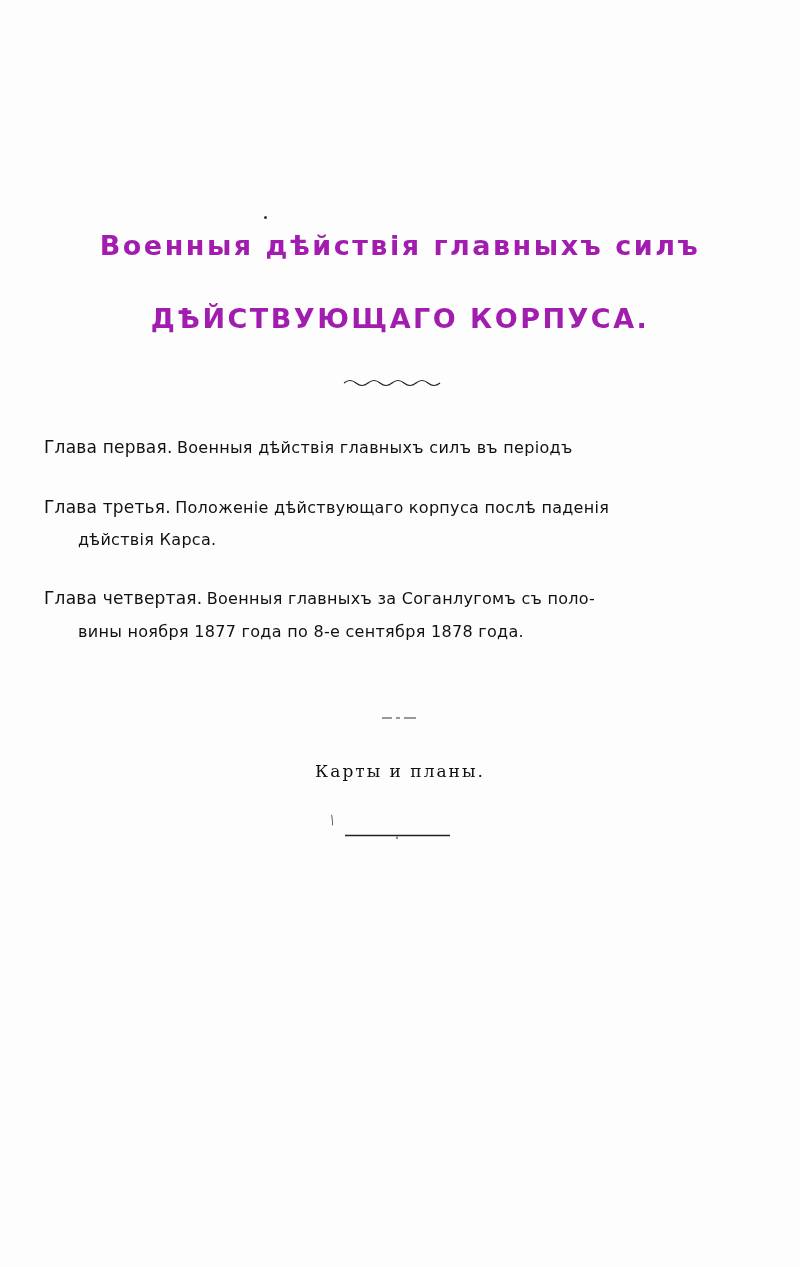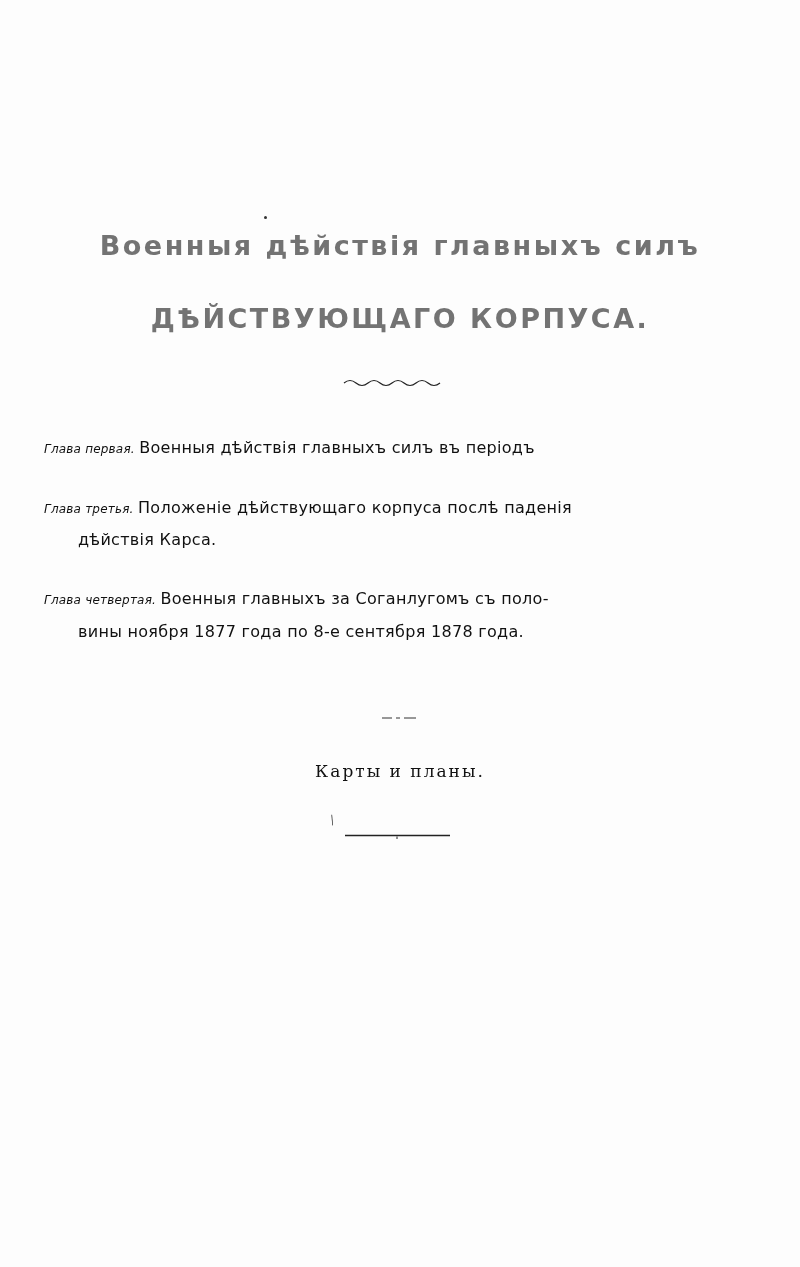--- a/index.html
+++ b/index.html
@@ -24,21 +24,21 @@
     background: #fdfdfd;
   }
   .title-block {
     margin-top: 232px;
     text-align: center;
   }
   .title-line {
     font-family: "DejaVu Sans", sans-serif;
     font-weight: bold;
     letter-spacing: 2.5px;
-    color: #737373;
+    color: #a21caf;
     line-height: 1.0;
   }
   .title-line-1 {
     font-size: 27px;
     margin-bottom: 46px;
   }
   .title-line-2 {
     font-size: 27px;
   }
   .ornament {
@@ -54,23 +54,22 @@
     padding-right: 44px;
   }
   .entry {
     margin-bottom: 26px;
     font-size: 17.5px;
     line-height: 1.95;
     text-align: justify;
     text-justify: inter-word;
   }
   .entry .lead {
-    font-style: italic;
     font-family: "DejaVu Sans", sans-serif;
-    font-size: 12px;
+    font-size: 17px;
     letter-spacing: 0.2px;
   }
   .entry .body {
     font-family: "DejaVu Sans", sans-serif;
     font-size: 16px;
     letter-spacing: 0.3px;
   }
   .entry .l1 {
     display: block;
     text-indent: 0;

